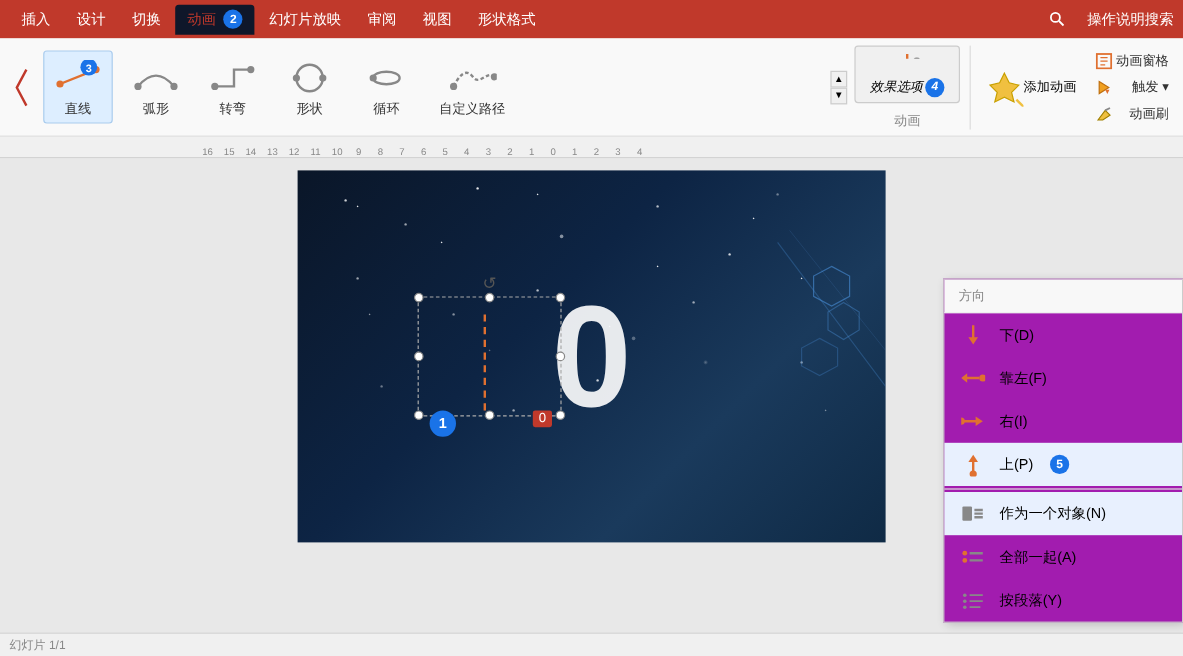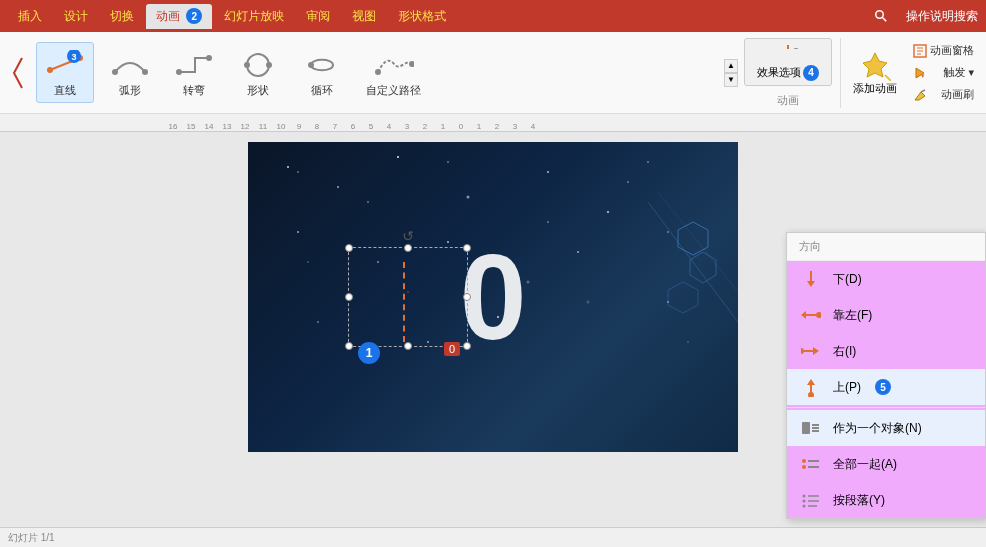--- a/index.html
+++ b/index.html
@@ -8,27 +8,27 @@
     
     .menu-bar {
       background: #c0392b;
       display: flex;
       align-items: center;
       height: 32px;
       padding: 0 8px;
       gap: 2px;
     }
     .menu-item {
-      color: #fde047;
+      color: #ffffff;
       padding: 4px 10px;
       cursor: pointer;
       border-radius: 3px;
       font-size: 12px;
     }
-    .menu-item.active { background: #e5e5e5; color: #c0392b; border-radius: 3px 3px 0 0; }
+    .menu-item.active { background: #0f172a; color: #c0392b; border-radius: 3px 3px 0 0; }
     .menu-item .badge {
       display: inline-flex;
       align-items: center;
       justify-content: center;
       background: #1a73e8;
       color: white;
       border-radius: 50%;
       width: 16px;
       height: 16px;
       font-size: 10px;
@@ -107,33 +107,34 @@
       border-radius: 3px;
       padding: 4px 12px;
       cursor: pointer;
       font-size: 11px;
       height: 48px;
       display: flex;
       flex-direction: column;
       align-items: center;
       justify-content: center;
       gap: 16px;
+      font-style: italic;
     }
     .btn-effect .badge-num {
       background: #1a73e8;
       color: white;
       border-radius: 50%;
       width: 16px; height: 16px;
       font-size: 10px;
       font-weight: bold;
       display: flex; align-items: center; justify-content: center;
     }
     .btn-add-anim {
       display: flex;
-      flex-direction: column;
+      flex-direction: row;
       align-items: center;
       cursor: pointer;
       padding: 4px 8px;
     }
     .btn-side {
       display: flex;
       align-items: center;
       gap: 3px;
       cursor: pointer;
       font-size: 11px;
@@ -271,21 +272,21 @@
       padding: 1px 5px;
       border-radius: 2px;
     }
 
     
     .dropdown-menu {
       position: absolute;
       right: 0;
       top: 100px;
       width: 200px;
-      background: #f0abfc;
+      background: #a21caf;
       border: 1px solid #ccc;
       box-shadow: 2px 2px 8px rgba(0,0,0,0.2);
       z-index: 100;
       font-size: 12px;
     }
     .dropdown-section-title {
       padding: 6px 12px;
       color: #888;
       font-size: 11px;
       background: #f8f8f8;

